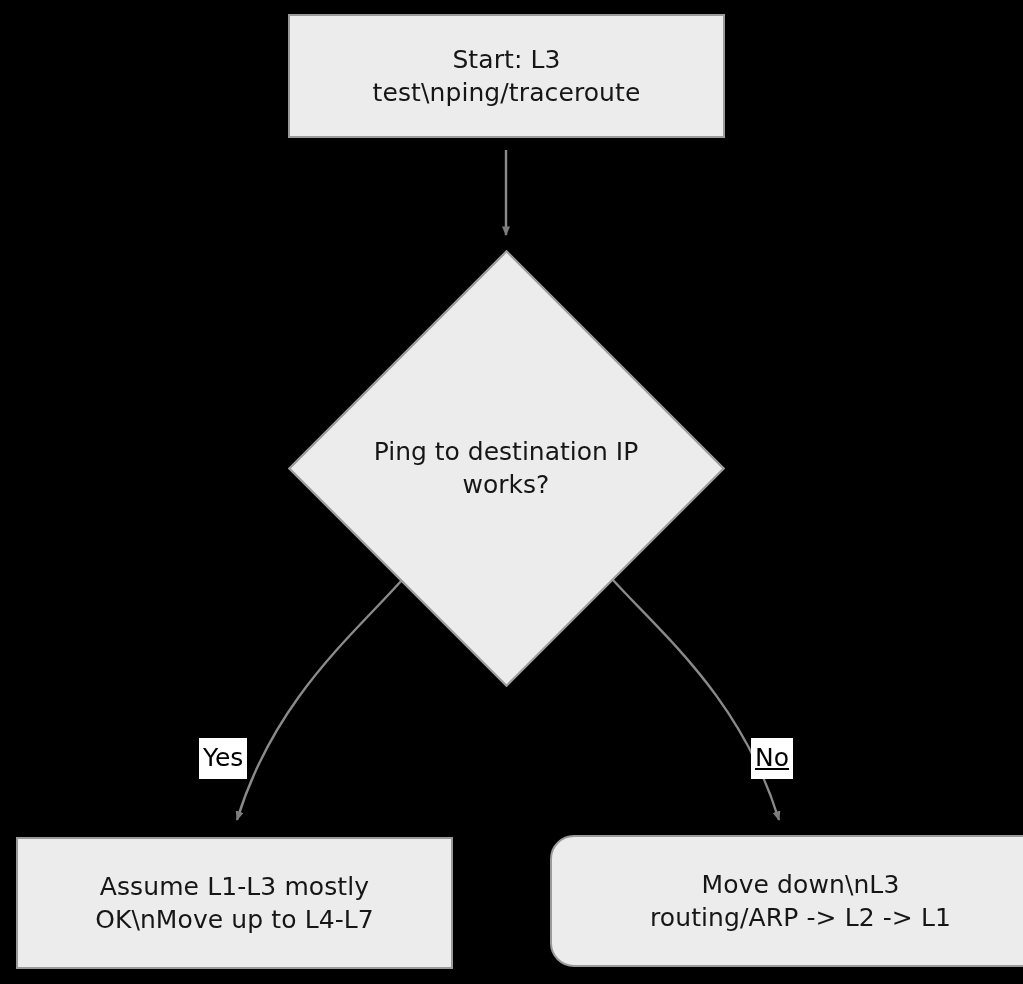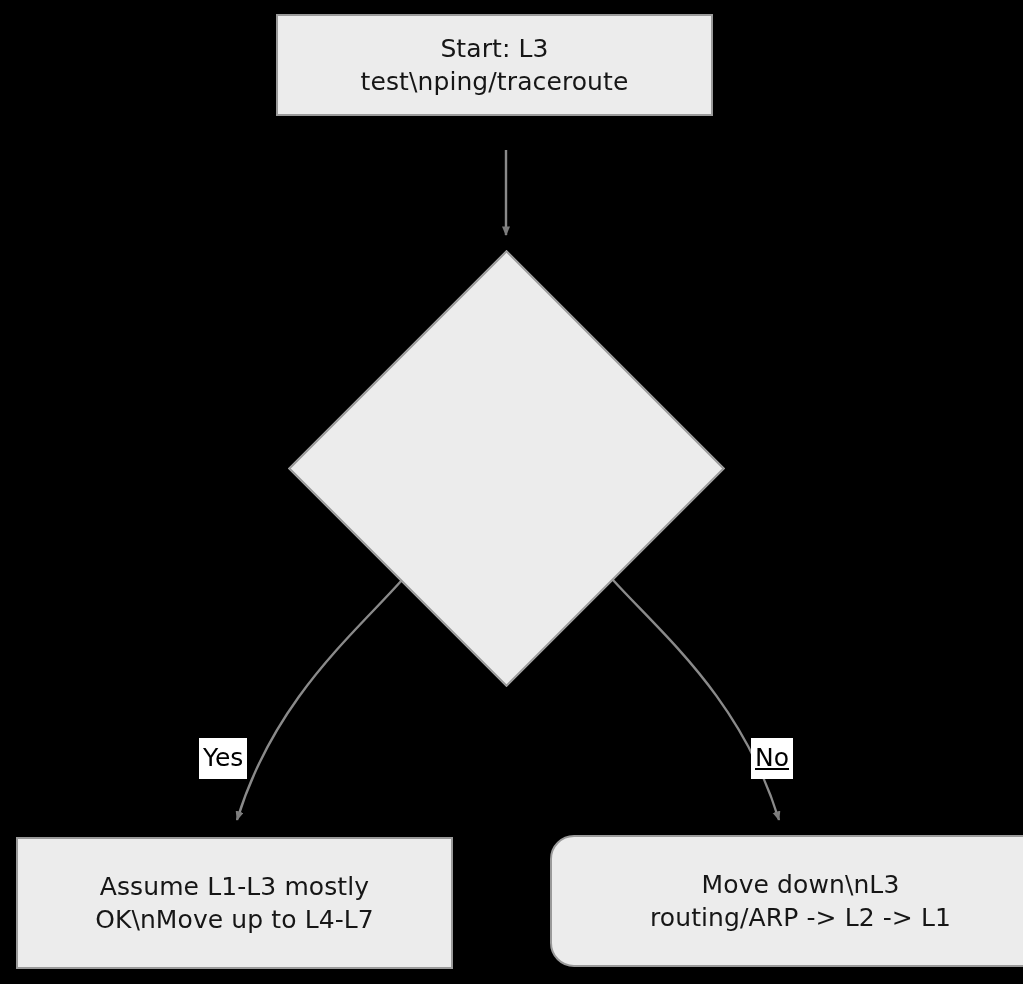--- a/index.html
+++ b/index.html
@@ -90,26 +90,30 @@
       </marker>
     </defs>
 
     <path d="M506,150 L506,235" fill="none" stroke="#8a8a8a" stroke-width="2.4" marker-end="url(#arrowhead)"></path>
 
     <path d="M402,580 C352,636 274,700 237,820" fill="none" stroke="#8a8a8a" stroke-width="2.4" marker-end="url(#arrowhead)"></path>
 
     <path d="M613,580 C664,636 742,700 779,820" fill="none" stroke="#8a8a8a" stroke-width="2.4" marker-end="url(#arrowhead)"></path>
   </svg>
 
-  <div class="node" style="left:276px; top:14px; width:437px; height:102px;">
+  <div class="node" style="left:288px; top:14px; width:437px; height:124px;">
     <span class="node-text">Start: L3
 test\nping/traceroute</span>
   </div>
 
   <div class="decision" style="left:352px; top:314px; width:309px; height:309px;"></div>
+  <div class="decision-label" style="left:316px; top:428px; width:380px; height:80px;">
+    <span class="node-text">Ping to destination IP
+works?</span>
+  </div>
 
   <div class="node" style="left:16px; top:837px; width:437px; height:132px;">
     <span class="node-text">Assume L1-L3 mostly
 OK\nMove up to L4-L7</span>
   </div>
 
   <div class="node" style="left:550px; top:835px; width:501px; height:132px;border-radius:24px;">
     <span class="node-text">Move down\nL3
 routing/ARP -&gt; L2 -&gt; L1</span>
   </div>

